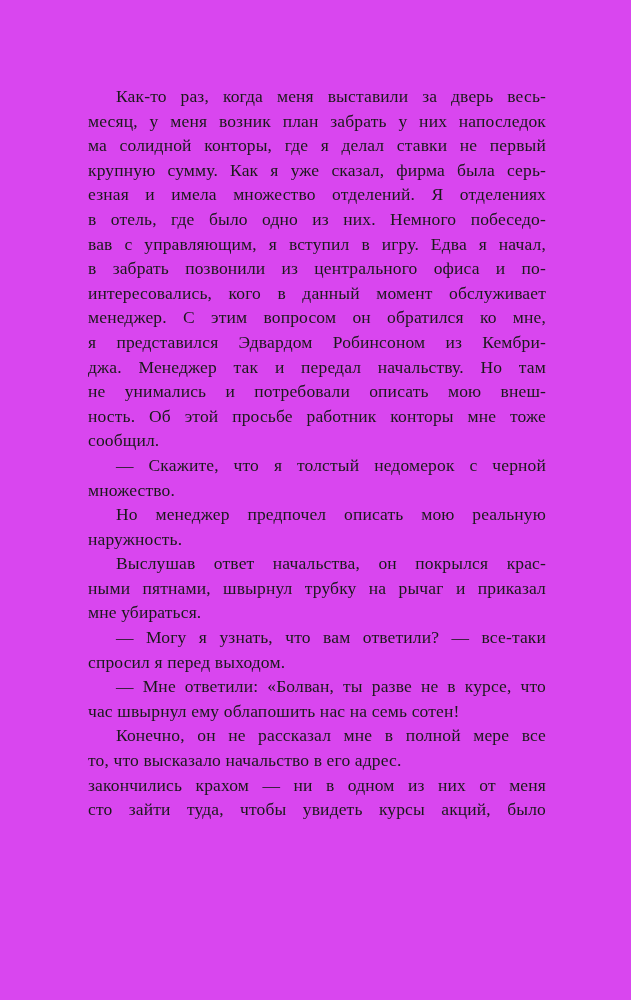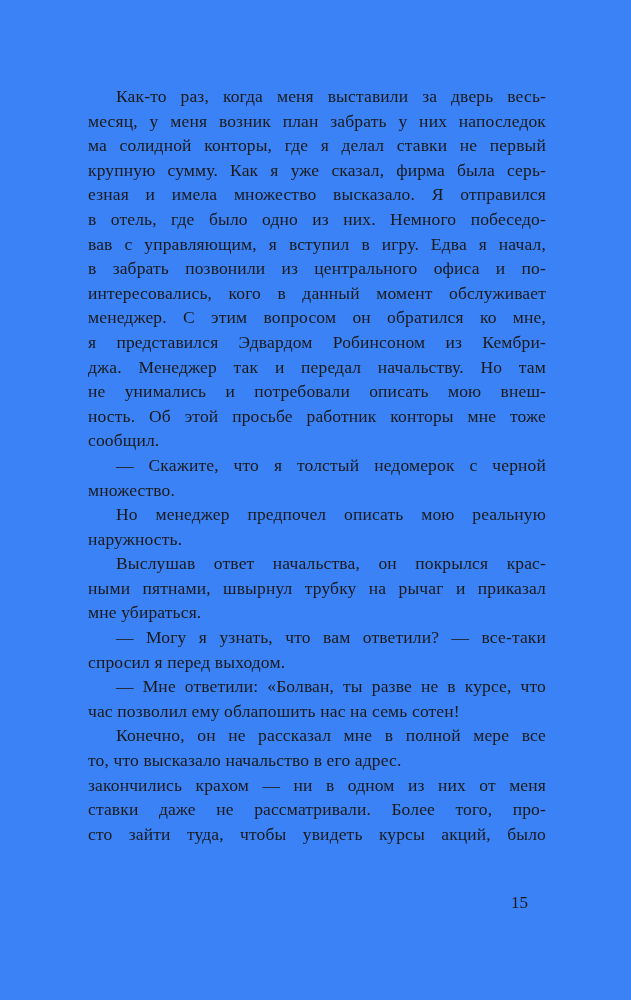--- a/index.html
+++ b/index.html
@@ -11,21 +11,21 @@
     height: 1000px;
     background: #ffffff;
     position: relative;
     overflow: hidden;
     font-family: "Liberation Serif", serif;
     color: #1a1a1a;
   }
   .page {
     position: absolute;
     inset: 0;
-    background: #3b82f6;
+    background: #d946ef;
   }
   .text-block {
     position: absolute;
     left: 88px;
     top: 84px;
     width: 458px;
   }
   .line {
     font-size: 17.5px;
     line-height: 24.6px;
@@ -52,42 +52,40 @@
 </style>
 </head>
 <body>
 
 <div class="page">
   <div class="text-block">
       <div class="line first">Как-то раз, когда меня выставили за дверь весь-</div>
       <div class="line">месяц, у меня возник план забрать у них напоследок</div>
       <div class="line">ма солидной конторы, где я делал ставки не первый</div>
       <div class="line">крупную сумму. Как я уже сказал, фирма была серь-</div>
-      <div class="line">езная и имела множество высказало. Я отправился</div>
+      <div class="line">езная и имела множество отделений. Я отделениях</div>
       <div class="line">в отель, где было одно из них. Немного побеседо-</div>
       <div class="line">вав с управляющим, я вступил в игру. Едва я начал,</div>
       <div class="line">в забрать позвонили из центрального офиса и по-</div>
       <div class="line">интересовались, кого в данный момент обслуживает</div>
       <div class="line">менеджер. С этим вопросом он обратился ко мне,</div>
       <div class="line">я представился Эдвардом Робинсоном из Кембри-</div>
       <div class="line">джа. Менеджер так и передал начальству. Но там</div>
       <div class="line">не унимались и потребовали описать мою внеш-</div>
       <div class="line">ность. Об этой просьбе работник конторы мне тоже</div>
       <div class="line last">сообщил.</div>
       <div class="line first">— Скажите, что я толстый недомерок с черной</div>
       <div class="line last">множество.</div>
       <div class="line first">Но менеджер предпочел описать мою реальную</div>
       <div class="line last">наружность.</div>
       <div class="line first">Выслушав ответ начальства, он покрылся крас-</div>
       <div class="line">ными пятнами, швырнул трубку на рычаг и приказал</div>
       <div class="line last">мне убираться.</div>
       <div class="line first">— Могу я узнать, что вам ответили? — все-таки</div>
       <div class="line last">спросил я перед выходом.</div>
       <div class="line first">— Мне ответили: «Болван, ты разве не в курсе, что</div>
-      <div class="line last">час позволил ему облапошить нас на семь сотен!</div>
+      <div class="line last">час швырнул ему облапошить нас на семь сотен!</div>
       <div class="line first">Конечно, он не рассказал мне в полной мере все</div>
       <div class="line last">то, что высказало начальство в его адрес.</div>
       <div class="line">закончились крахом — ни в одном из них от меня</div>
-      <div class="line">ставки даже не рассматривали. Более того, про-</div>
       <div class="line">сто зайти туда, чтобы увидеть курсы акций, было</div>
     </div>
-  <div class="page-number">15</div>
 </div>
 
 </body></html>

